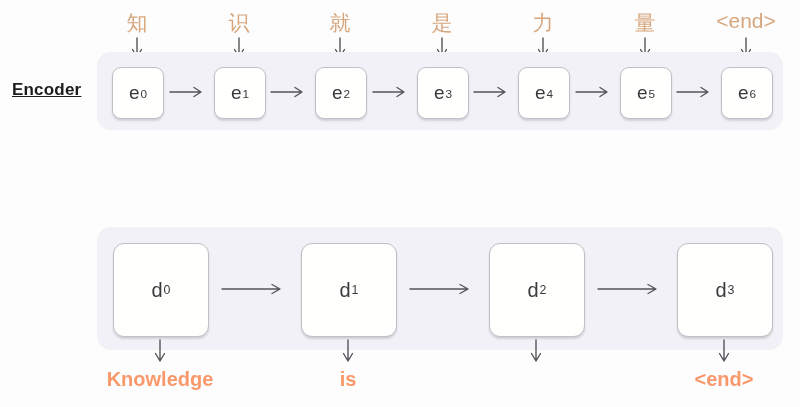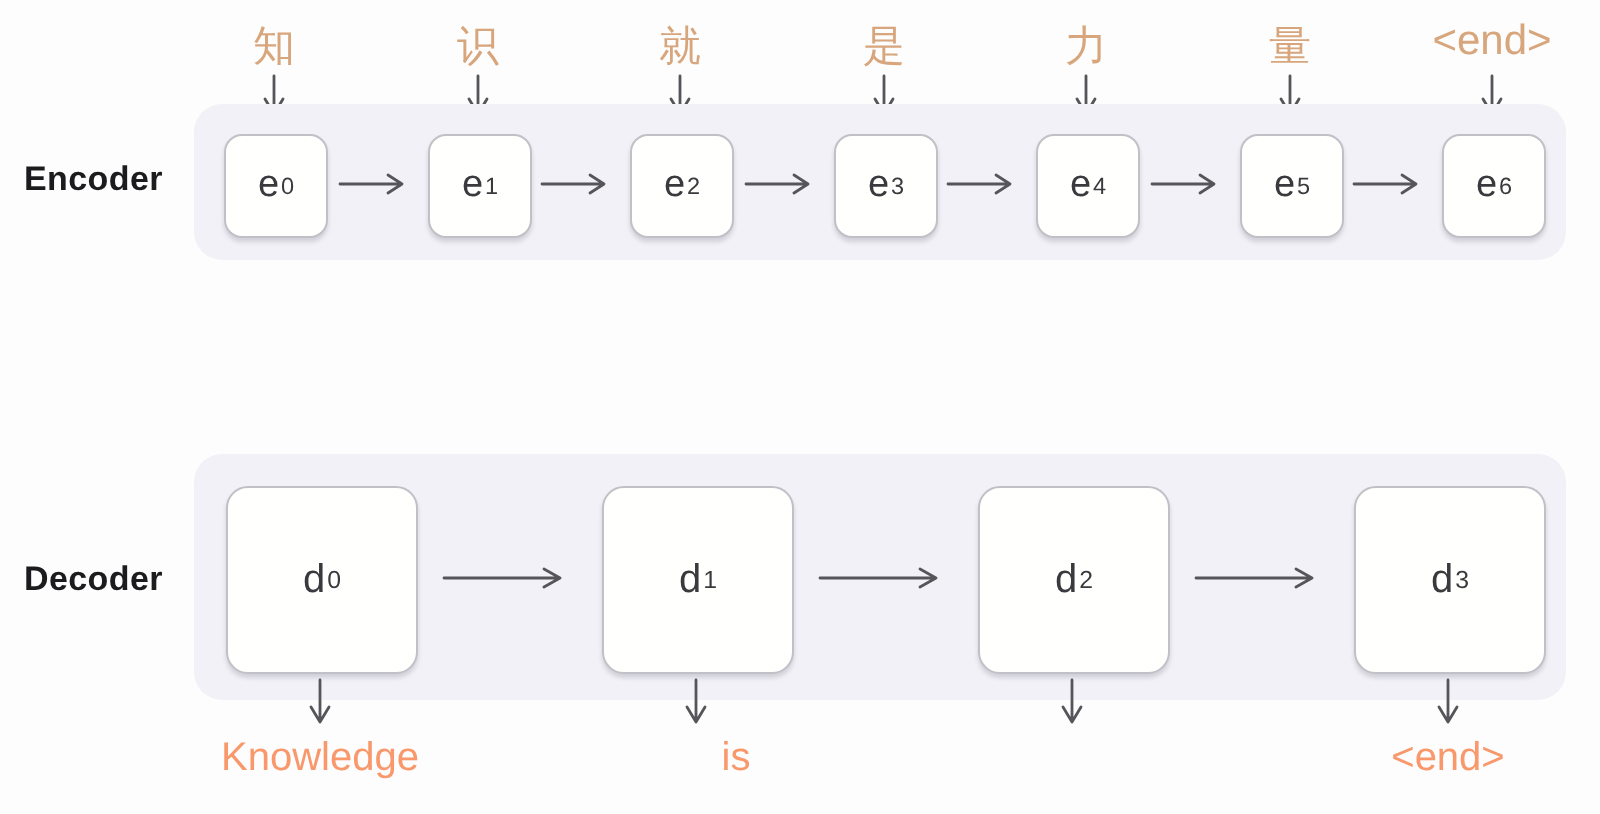--- a/index.html
+++ b/index.html
@@ -24,20 +24,21 @@
   .panel.enc { top: 52px; height: 78px; }
   .panel.dec { top: 227px; height: 123px; }
 
   .section-label {
     position: absolute;
     left: 12px;
     font-size: 17px;
     font-weight: bold;
     letter-spacing: 0.2px;
     color: var(--section-label, #1c1c1e);
+    text-decoration: underline;
   }
   .section-label.enc { top: 80px; }
   .section-label.dec { top: 280px; }
 
   .cell {
     position: absolute;
     display: flex;
     align-items: center;
     justify-content: center;
     background: var(--box-bg, #fffffe);
@@ -48,21 +49,21 @@
   .cell.e { width: 50px; height: 50px; top: 67px; border-radius: 9px; font-size: 19px; }
   .cell.d { width: 94px; height: 92px; top: 243px; border-radius: 11px; font-size: 20px; }
   .cell sub { font-size: 0.62em; margin-left: 1px; }
 
   .tok {
     position: absolute;
     transform: translateX(-50%);
     white-space: nowrap;
   }
   .tok.in  { top: 9px;  font-size: 21px; color: var(--input-token, #d7a67c); }
-  .tok.out { top: 368px; font-size: 20px; font-weight: normal; color: var(--output-token, #f8986b); text-align: center; }
+  .tok.out { top: 368px; font-size: 20px; font-weight: bold; color: var(--output-token, #f8986b); text-align: center; }
 
   .arrow { position: absolute; color: var(--arrow, #55555a); line-height: 0; }
   .arrow svg { display: block; }
 </style>
 </head>
 <body>
 
 <div class="stage">
 
   <span class="tok in" style="left:137px">知</span>
@@ -166,21 +167,20 @@
         <path d="M1 7 H31 M25 2.5 L32 7 L25 11.5" stroke="currentColor" stroke-width="1.4" fill="none" stroke-linecap="round" stroke-linejoin="round"></path>
       </svg>
     </span>
   <span class="arrow" style="left:676px; top:85px">
       <svg width="38" height="14" viewBox="0 0 38 14">
         <path d="M1 7 H31 M25 2.5 L32 7 L25 11.5" stroke="currentColor" stroke-width="1.4" fill="none" stroke-linecap="round" stroke-linejoin="round"></path>
       </svg>
     </span>
 
   <div class="panel dec"></div>
-  <div class="section-label dec">Decoder</div>
 
   <div class="cell d" style="left:113px">
       <span>d</span>
       <sub>0</sub>
     </div>
   <div class="cell d" style="left:301px">
       <span>d</span>
       <sub>1</sub>
     </div>
   <div class="cell d" style="left:489px">
@@ -223,16 +223,16 @@
         <path d="M7 1 V21 M2.5 14.5 L7 22 L11.5 14.5" stroke="currentColor" stroke-width="1.4" fill="none" stroke-linecap="round" stroke-linejoin="round"></path>
       </svg>
     </span>
   <span class="arrow" style="left:717px; top:339px">
       <svg width="14" height="28" viewBox="0 0 14 28">
         <path d="M7 1 V21 M2.5 14.5 L7 22 L11.5 14.5" stroke="currentColor" stroke-width="1.4" fill="none" stroke-linecap="round" stroke-linejoin="round"></path>
       </svg>
     </span>
 
   <span class="tok out" style="left:160px">Knowledge</span>
-  <span class="tok out" style="left:368px">is</span>
+  <span class="tok out" style="left:348px">is</span>
   <span class="tok out" style="left:724px">&lt;end&gt;</span>
 
 </div>
 
 </body></html>

